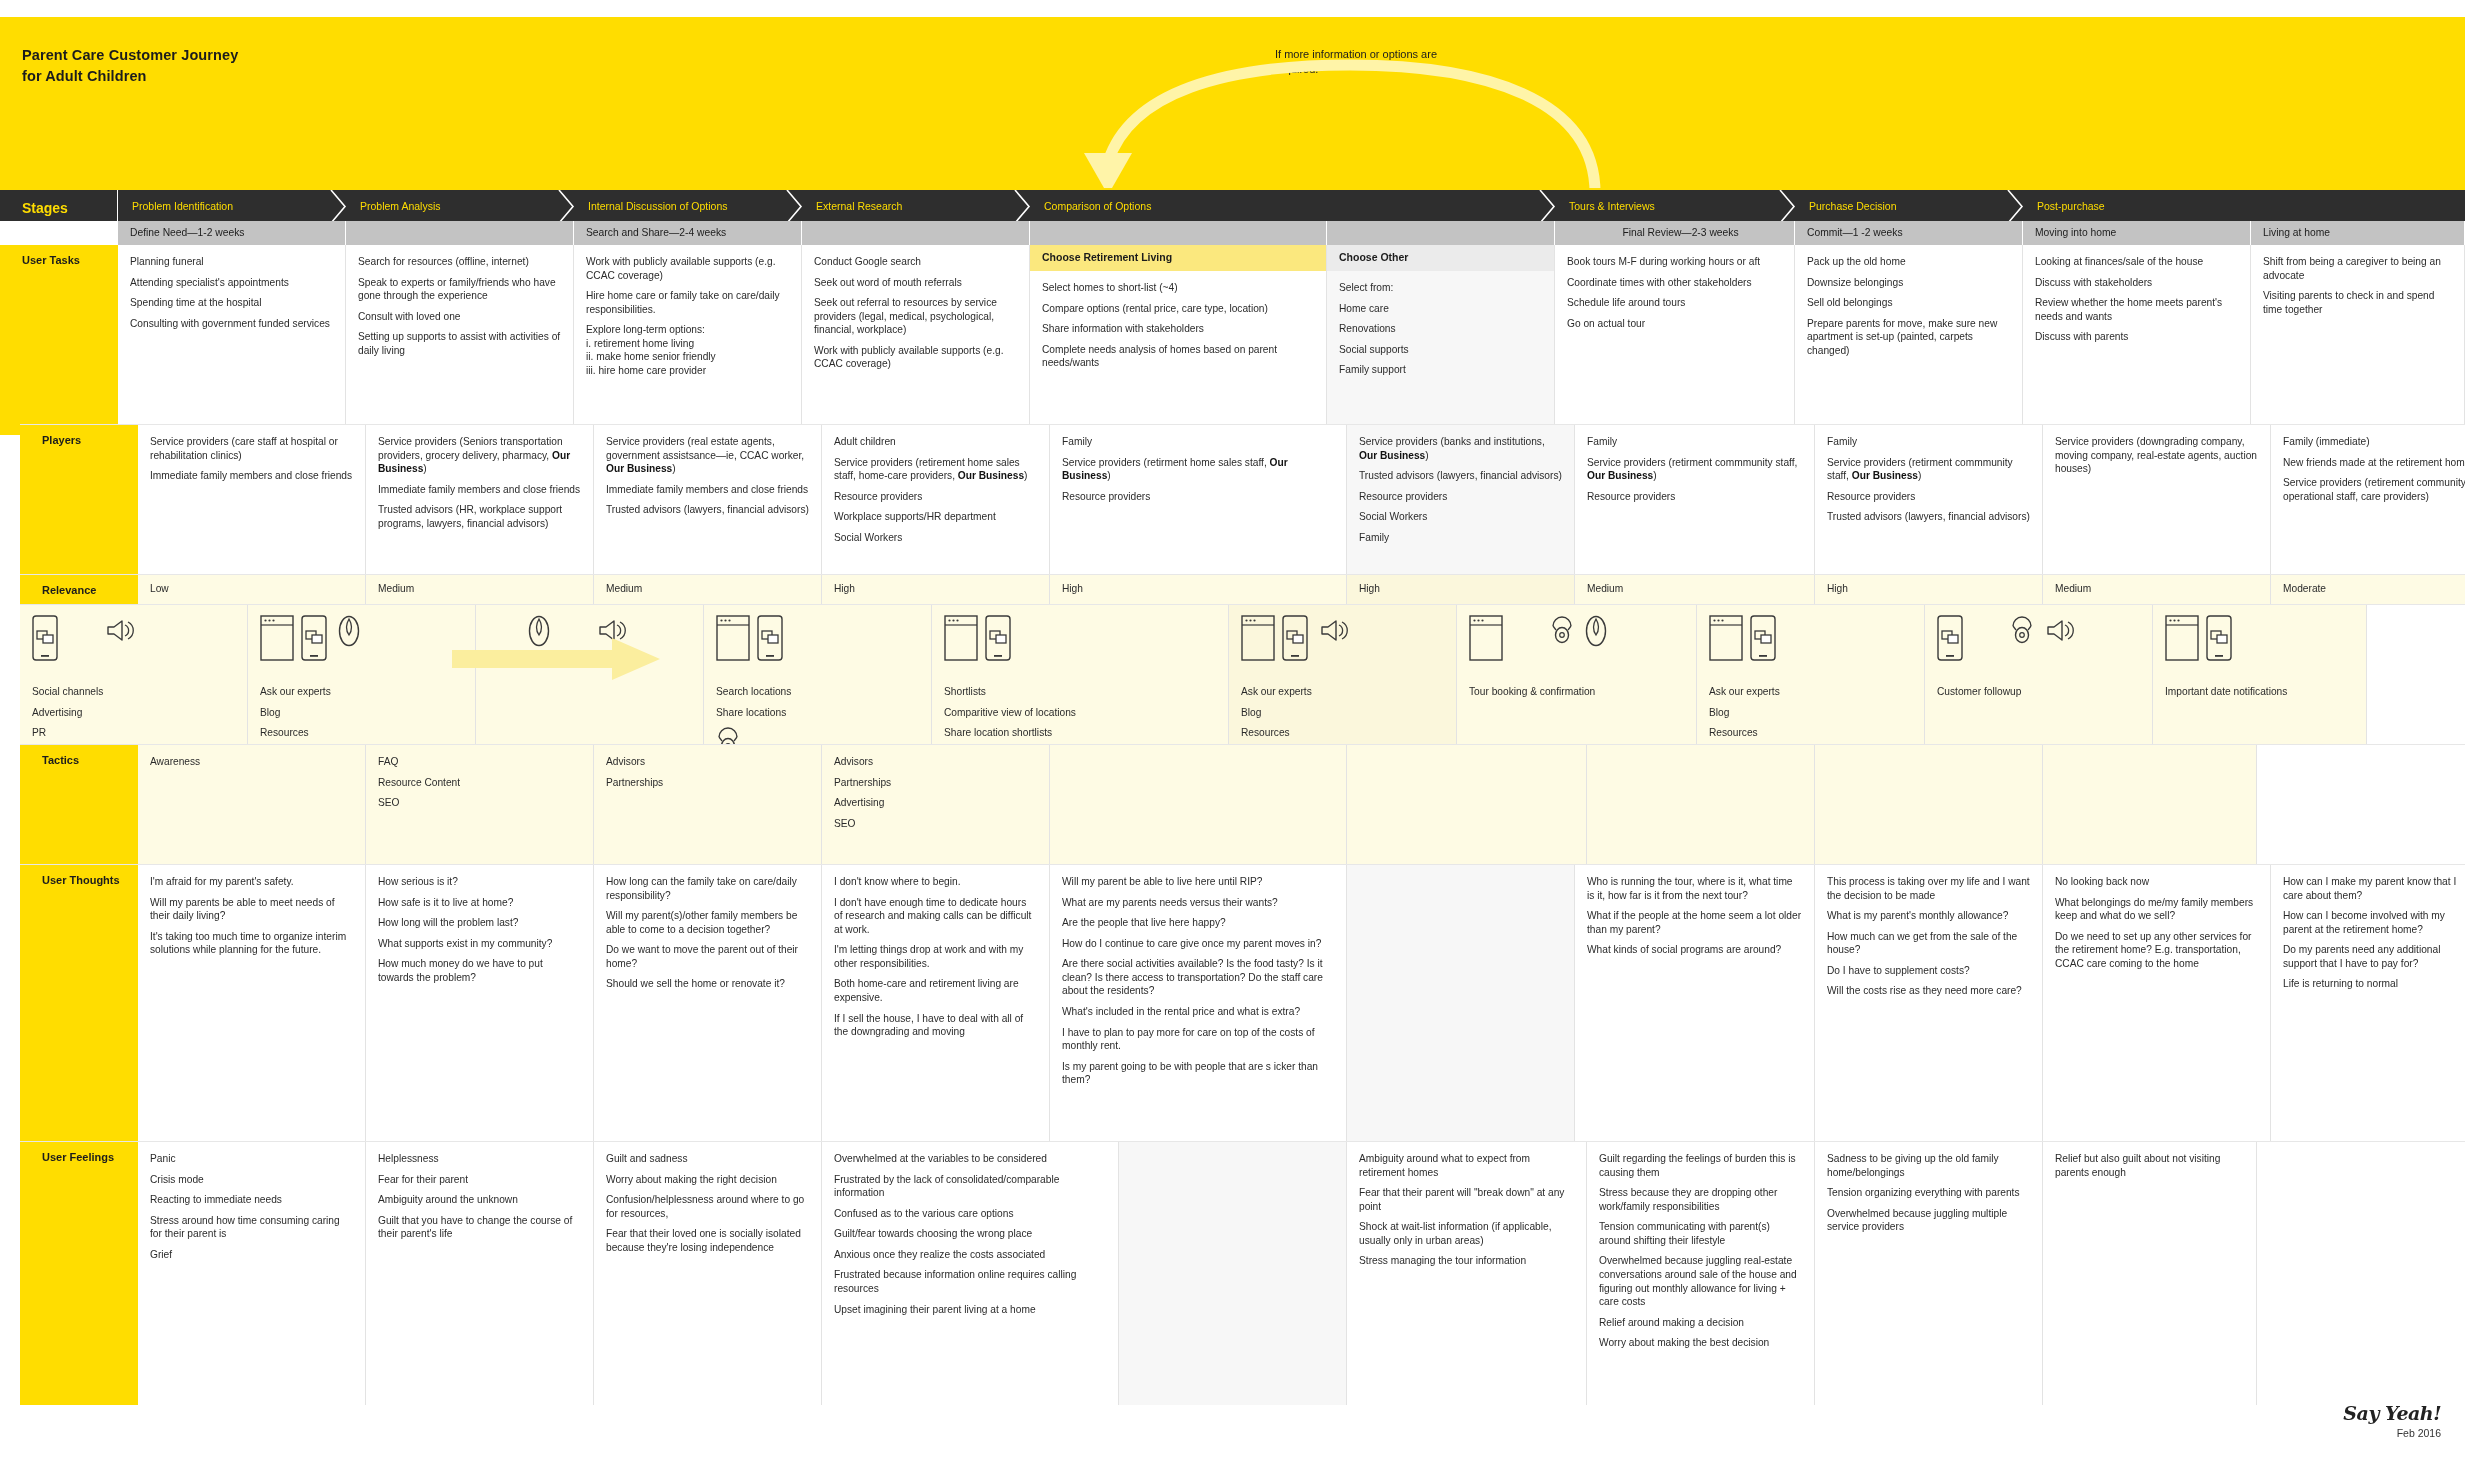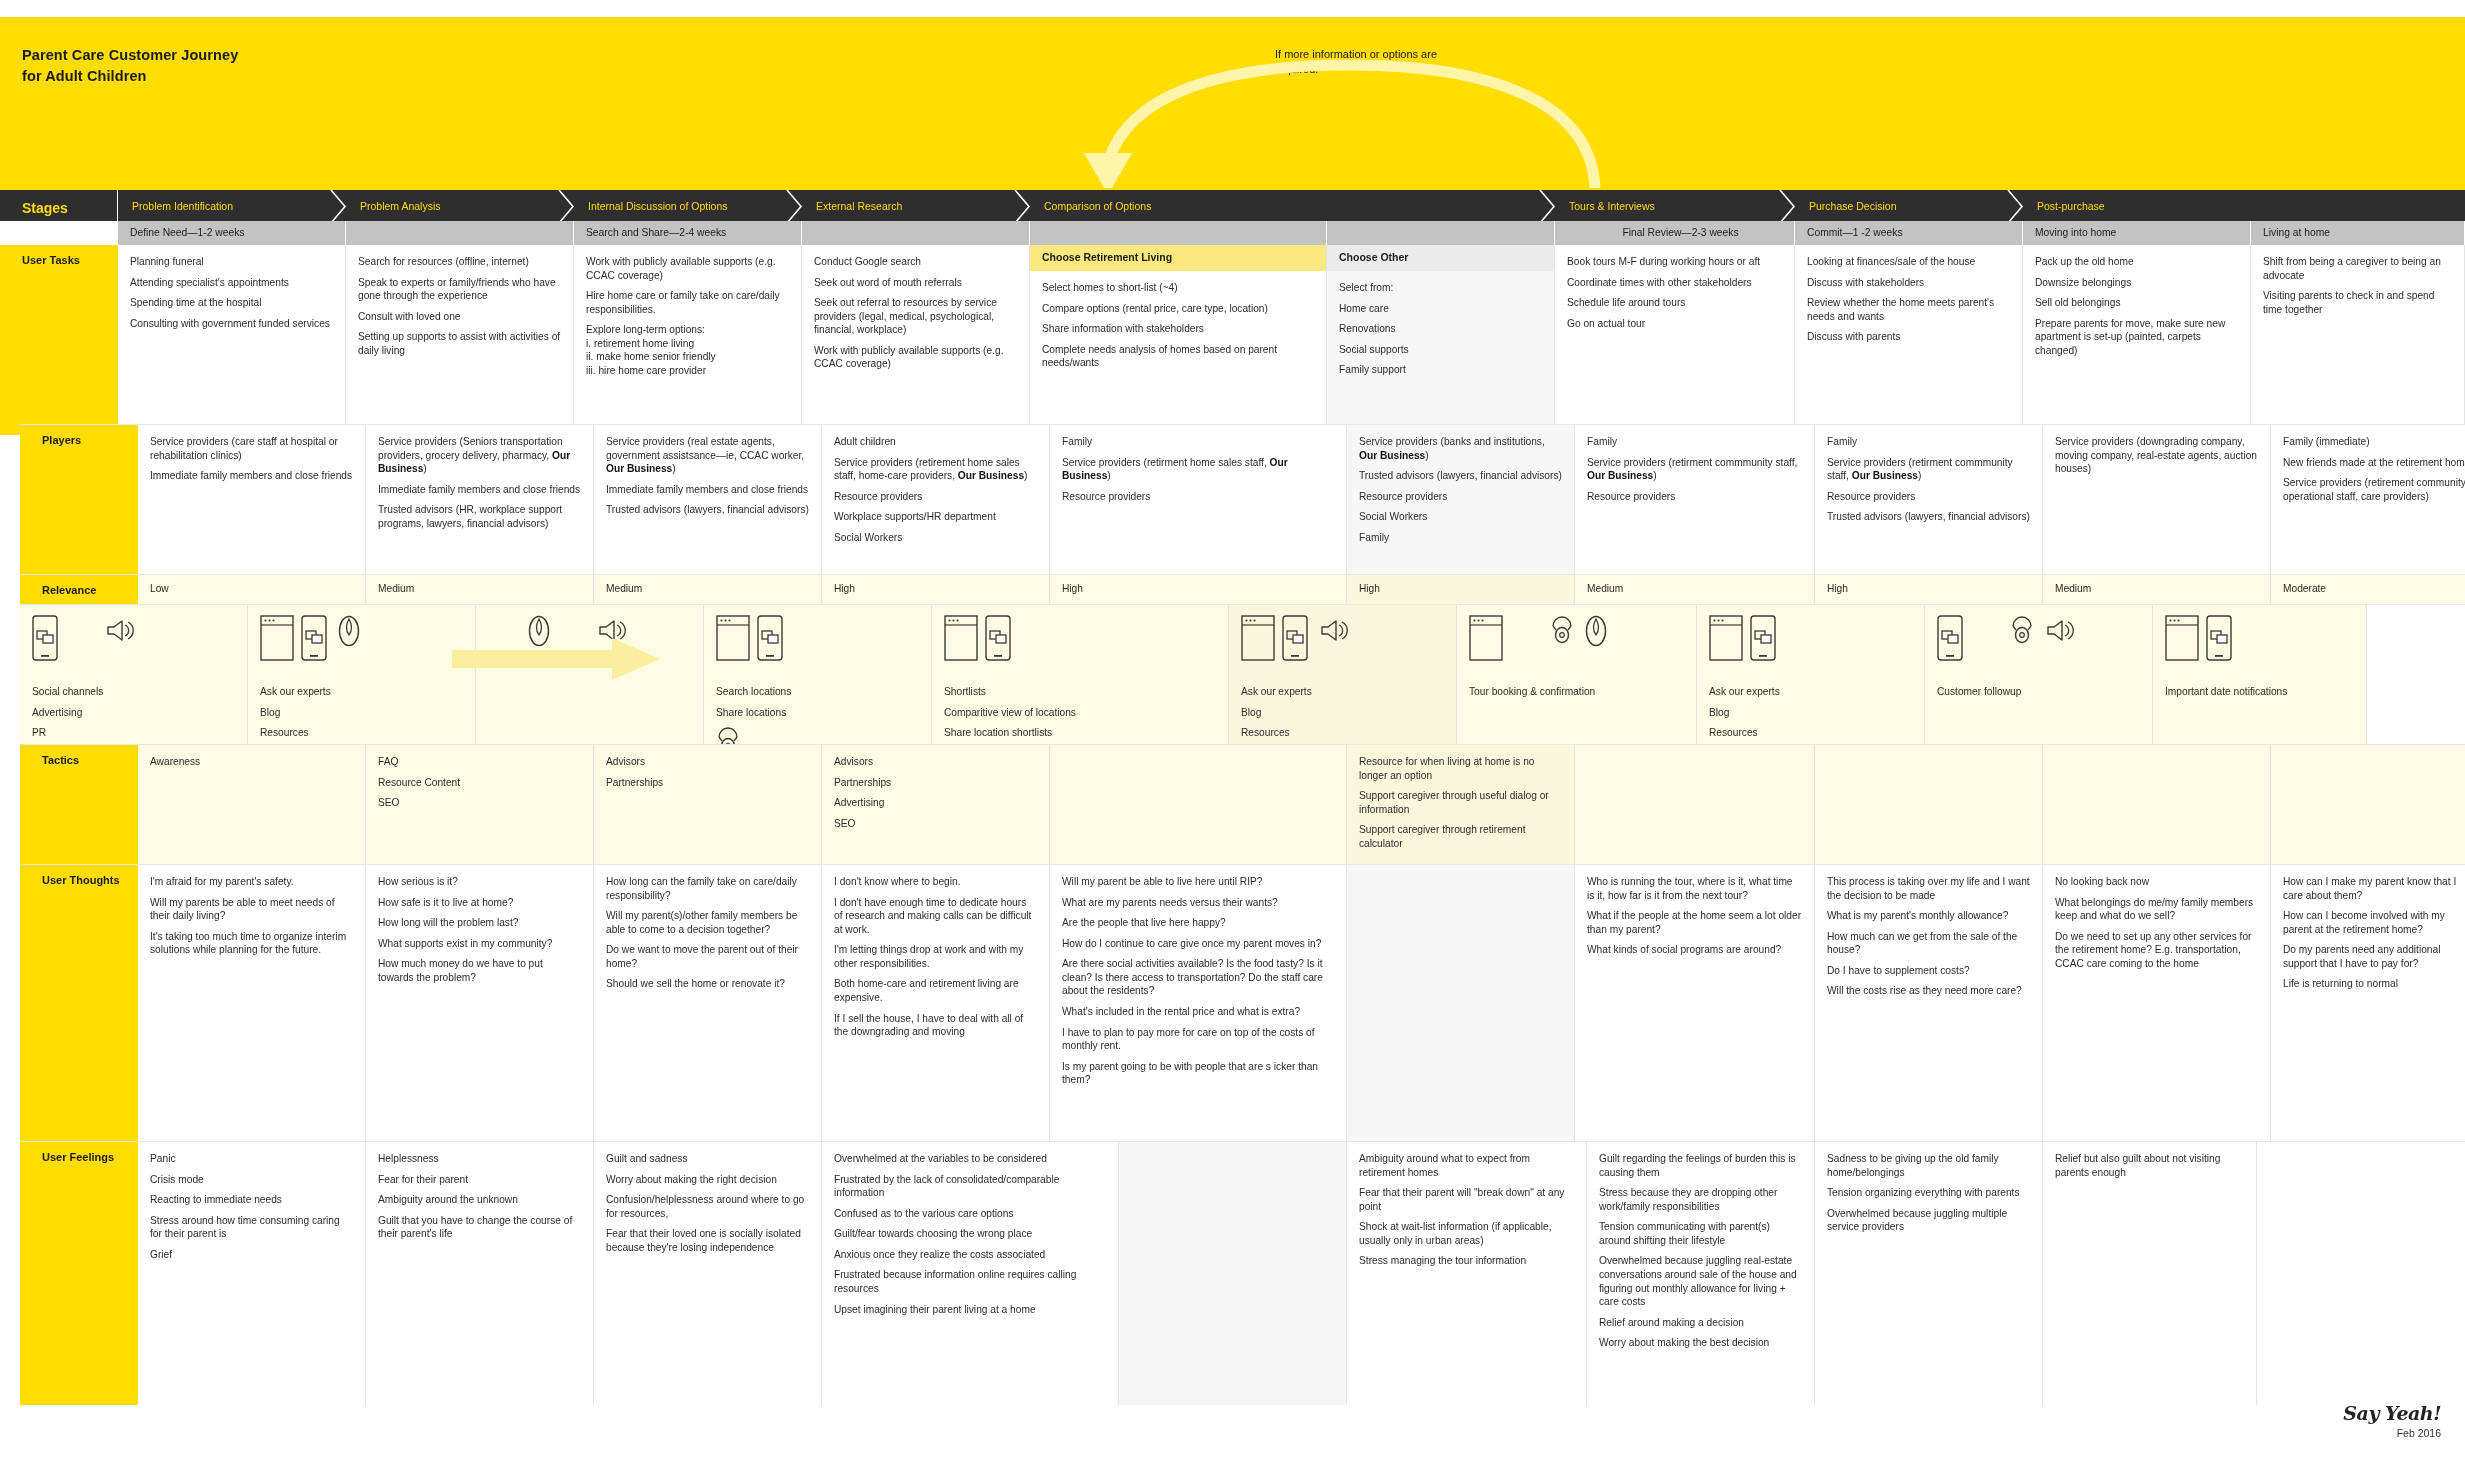--- a/index.html
+++ b/index.html
@@ -224,30 +224,30 @@
           <p>Social supports</p>
           <p>Family support</p>
         </div>
         <div class="cell band-tasks" style="width: 240px; flex: 0 0 240px;">
           <p>Book tours M-F during working hours or aft</p>
           <p>Coordinate times with other stakeholders</p>
           <p>Schedule life around tours</p>
           <p>Go on actual tour</p>
         </div>
         <div class="cell band-tasks" style="width: 228px; flex: 0 0 228px;">
+          <p>Pack up the old home</p>
+          <p>Downsize belongings</p>
+          <p>Sell old belongings</p>
+          <p>Prepare parents for move, make sure new apartment is set-up (painted, carpets changed)</p>
+        </div>
+        <div class="cell band-tasks" style="width: 228px; flex: 0 0 228px;">
           <p>Looking at finances/sale of the house</p>
           <p>Discuss with stakeholders</p>
           <p>Review whether the home meets parent's needs and wants</p>
           <p>Discuss with parents</p>
-        </div>
-        <div class="cell band-tasks" style="width: 228px; flex: 0 0 228px;">
-          <p>Pack up the old home</p>
-          <p>Downsize belongings</p>
-          <p>Sell old belongings</p>
-          <p>Prepare parents for move, make sure new apartment is set-up (painted, carpets changed)</p>
         </div>
         <div class="cell band-tasks" style="width: 214px; flex: 0 0 214px;">
           <p>Shift from being a caregiver to being an advocate</p>
           <p>Visiting parents to check in and spend time together</p>
         </div>
       </div>
   </div>
 
   <div class="row hairline" id="row-players" style="top:424px;height:150px;">
     <div class="rowlabel lab-yellow">Players</div>
@@ -621,25 +621,20 @@
           <p>Advisors</p>
           <p>Partnerships</p>
         </div>
         <div class="cell band-yellow" style="width: 228px; flex: 0 0 228px;">
           <p>Advisors</p>
           <p>Partnerships</p>
           <p>Advertising</p>
           <p>SEO</p>
         </div>
         <div class="cell band-yellow" style="width: 297px; flex: 0 0 297px;"></div>
-        <div class="cell band-yellow colshade-pale" style="width: 228px; flex: 0 0 228px;">
-          <p>Resource for when living at home is no longer an option</p>
-          <p>Support caregiver through useful dialog or information</p>
-          <p>Support caregiver through retirement calculator</p>
-        </div>
         <div class="cell band-yellow" style="width: 240px; flex: 0 0 240px;"></div>
         <div class="cell band-yellow" style="width: 228px; flex: 0 0 228px;"></div>
         <div class="cell band-yellow" style="width: 228px; flex: 0 0 228px;"></div>
         <div class="cell band-yellow" style="width: 214px; flex: 0 0 214px;"></div>
       </div>
   </div>
 
   <div class="row hairline" id="row-thoughts" style="top:864px;height:277px;">
     <div class="rowlabel lab-yellow">User Thoughts</div>
     <div class="cells" id="cells-thoughts">

